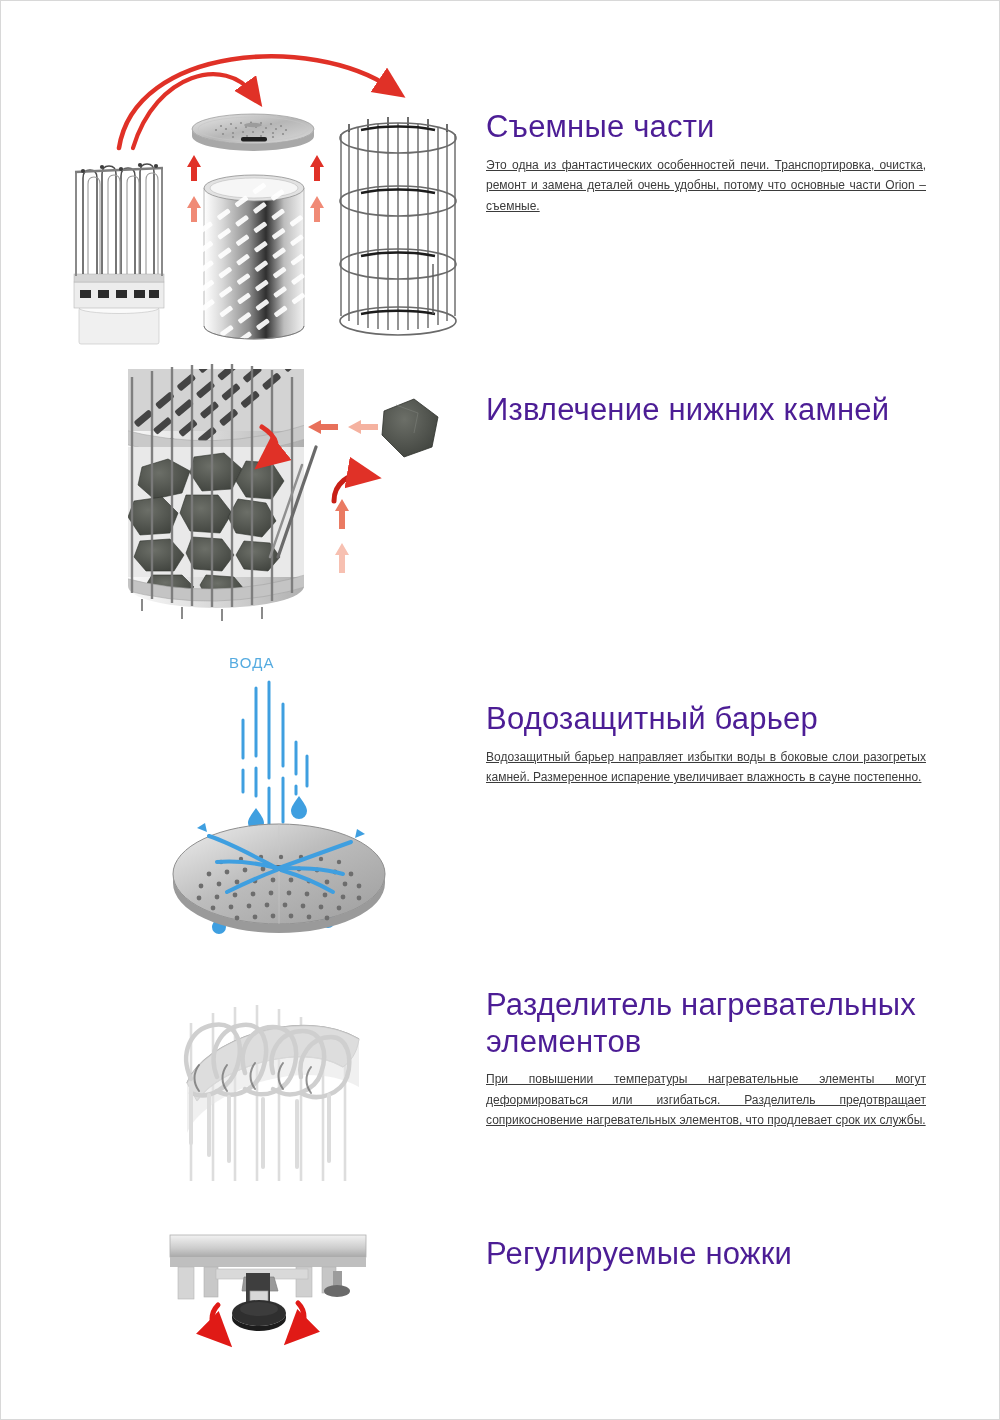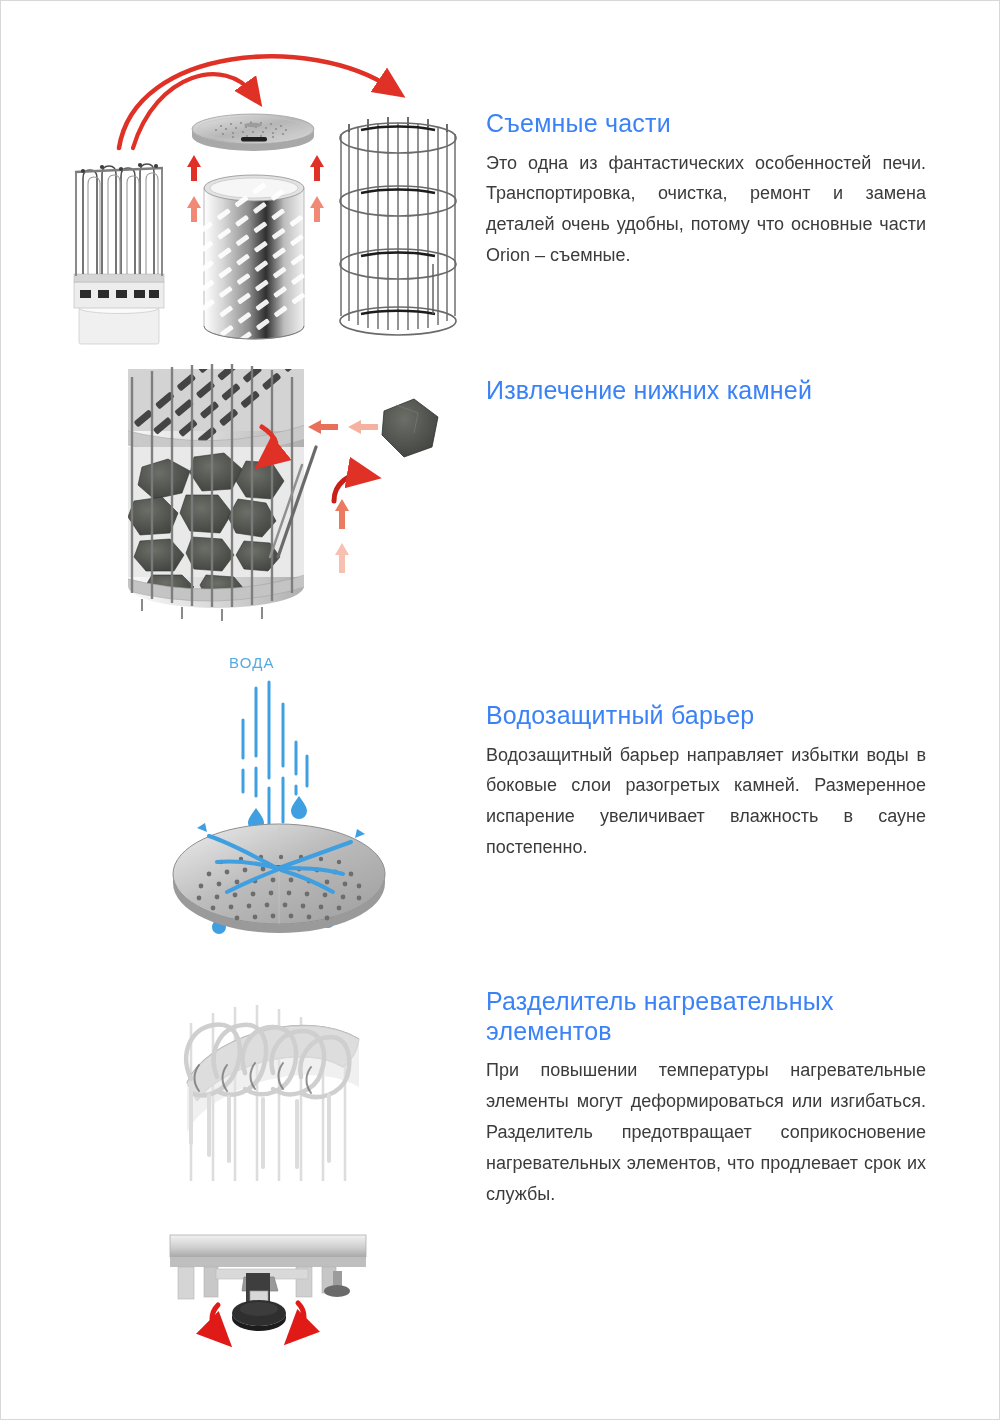--- a/index.html
+++ b/index.html
@@ -29,34 +29,35 @@
     position: absolute;
     left: 0;
     top: 0;
   }
   .textblock {
     position: absolute;
     width: 440px;
     left: 485px;
   }
   .heading {
-    color: #3b82f6;
-    font-size: 25px;
+    color: #4c1d95;
+    font-size: 31px;
     font-weight: 400;
     line-height: 1.18;
     letter-spacing: 0.2px;
     margin-bottom: 9px;
     white-space: pre-line;
   }
   .body {
     color: #3b3b3b;
-    font-size: 18px;
+    font-size: 12px;
     line-height: 1.72;
     text-align: justify;
     text-justify: inter-word;
+    text-decoration: underline;
   }
 
   
   svg { display: block; overflow: visible; }
 
   .water-label {
     position: absolute;
     color: #55abe0;
     font-size: 15px;
     letter-spacing: 1.2px;
@@ -430,21 +431,21 @@
         </g>
         <g fill="#ea7a62">
           <path d="M229,150 l7,-12 l7,12 l-4,0 l0,18 l-6,0 l0,-18 z"></path>
         </g>
         <g fill="#f7c0b1">
           <path d="M229,194 l7,-12 l7,12 l-4,0 l0,18 l-6,0 l0,-18 z"></path>
         </g>
       </svg>
     </div>
 
-    <div class="textblock" style="top:20px;">
+    <div class="textblock" style="top:36px;">
       <div class="heading">Извлечение нижних камней</div>
     </div>
   </div>
 
   <div class="section" style="left:0; top:960px; width:1000px; height:245px;">
 
     <div class="figure" style="left:150px; top:22px; width:250px; height:200px;">
       <svg width="250" height="200" viewBox="0 0 250 200">
 
         <g stroke="#dddddd" stroke-width="2.6" fill="none">
@@ -658,16 +659,17 @@
         <g>
           <path d="M62,72 C54,80 54,92 62,100" fill="none" stroke="#e01a16" stroke-width="5" stroke-linecap="round" marker-end="url(#ahRot)"></path>
         </g>
         <g>
           <path d="M142,70 C150,78 150,90 142,98" fill="none" stroke="#e01a16" stroke-width="5" stroke-linecap="round" marker-end="url(#ahRot)"></path>
         </g>
       </svg>
     </div>
 
     <div class="textblock" style="top:25px;">
+      <div class="heading">Регулируемые ножки</div>
     </div>
   </div>
 
 </div>
 
 </body></html>

